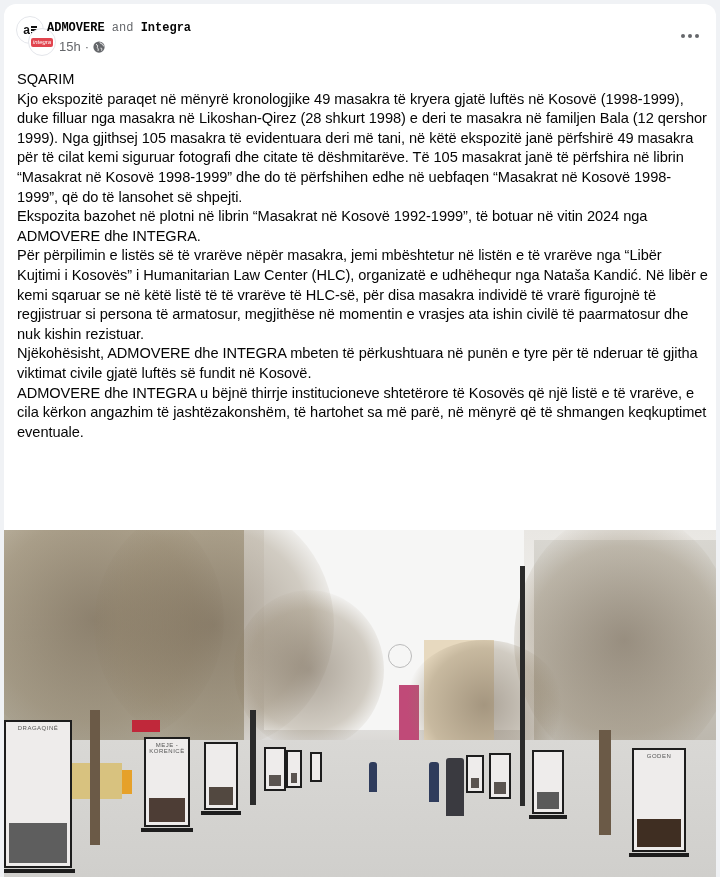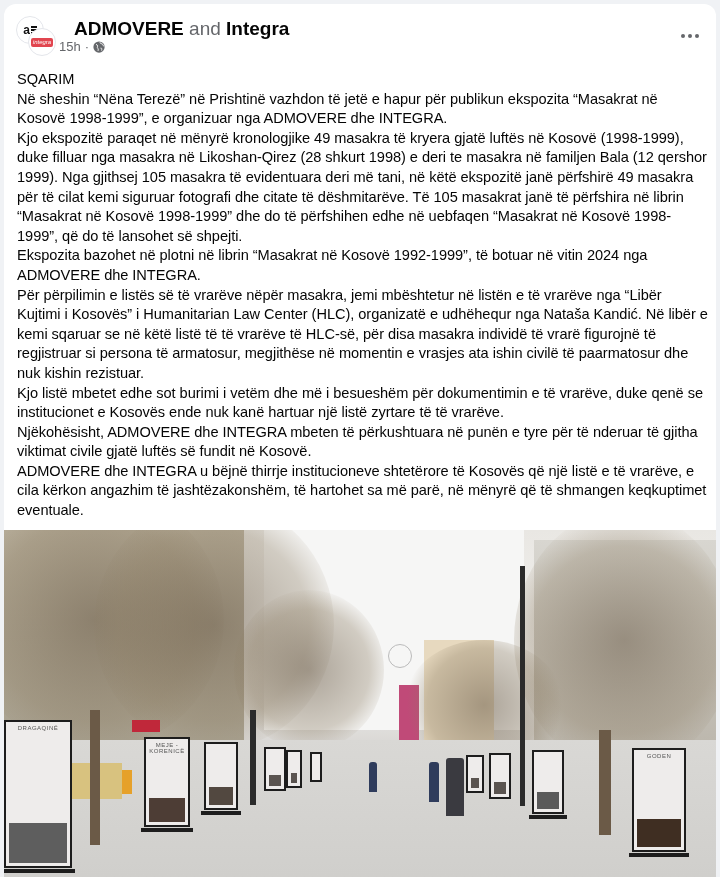--- a/index.html
+++ b/index.html
@@ -18,21 +18,21 @@
   }
   .avatar-a .bars { display: inline-block; width: 6px; margin-left: 1px; vertical-align: top; }
   .avatar-a .bars i { display: block; height: 2px; background: #111; margin-bottom: 1px; }
   .avatar-i {
     position: absolute; left: 12px; top: 12px; width: 28px; height: 28px; border-radius: 50%;
     background: #fff; border: 1px solid #e4e6eb; display: flex; align-items: center; justify-content: center;
   }
   .avatar-i span {
     background: #e1454f; color: #fff; font-size: 6px; font-style: italic; padding: 1px 2px; border-radius: 2px; line-height: 7px;
   }
-  .author { position: absolute; left: 70px; top: 15px; font-size: 19px; line-height: 19px; }
+  .author { position: absolute; left: 43px; top: 15px; font-size: 12px; line-height: 19px; font-family: Liberation Mono, monospace; }
   .author b { font-weight: bold; color: #050505; }
   .author .and { color: #65676b; font-weight: normal; }
   .meta { position: absolute; left: 55px; top: 35px; font-size: 13px; color: #65676b; display: flex; align-items: center; gap: 4px; }
   .globe { width: 12px; height: 12px; display: inline-block; }
   .more {
     position: absolute; right: 14px; top: 24px; width: 24px; height: 16px; display: flex; align-items: center; justify-content: center; gap: 3px; cursor: pointer;
   }
   .more i { width: 4px; height: 4px; border-radius: 50%; background: #65676b; display: block; }
   .text {
     position: absolute; left: 13px; top: 66px; width: 692px;
@@ -97,25 +97,23 @@
 
     <div class="more">
       <i></i>
       <i></i>
       <i></i>
     </div>
   </div>
 
   <div class="text">
     <p>SQARIM</p>
-    <p>Në sheshin “Nëna Terezë” në Prishtinë vazhdon të jetë e hapur për publikun ekspozita “Masakrat në Kosovë 1998-1999”, e organizuar nga ADMOVERE dhe INTEGRA.</p>
     <p>Kjo ekspozitë paraqet në mënyrë kronologjike 49 masakra të kryera gjatë luftës në Kosovë (1998-1999), duke filluar nga masakra në Likoshan-Qirez (28 shkurt 1998) e deri te masakra në familjen Bala (12 qershor 1999). Nga gjithsej 105 masakra të evidentuara deri më tani, në këtë ekspozitë janë përfshirë 49 masakra për të cilat kemi siguruar fotografi dhe citate të dëshmitarëve. Të 105 masakrat janë të përfshira në librin “Masakrat në Kosovë 1998-1999” dhe do të përfshihen edhe në uebfaqen “Masakrat në Kosovë 1998-1999”, që do të lansohet së shpejti.</p>
     <p>Ekspozita bazohet në plotni në librin “Masakrat në Kosovë 1992-1999”, të botuar në vitin 2024 nga ADMOVERE dhe INTEGRA.</p>
     <p>Për përpilimin e listës së të vrarëve nëpër masakra, jemi mbështetur në listën e të vrarëve nga “Libër Kujtimi i Kosovës” i Humanitarian Law Center (HLC), organizatë e udhëhequr nga Nataša Kandić. Në libër e kemi sqaruar se në këtë listë të të vrarëve të HLC-së, për disa masakra individë të vrarë figurojnë të regjistruar si persona të armatosur, megjithëse në momentin e vrasjes ata ishin civilë të paarmatosur dhe nuk kishin rezistuar.</p>
-    <p>Kjo listë mbetet edhe sot burimi i vetëm dhe më i besueshëm për dokumentimin e të vrarëve, duke qenë se institucionet e Kosovës ende nuk kanë hartuar një listë zyrtare të të vrarëve.</p>
     <p>Njëkohësisht, ADMOVERE dhe INTEGRA mbeten të përkushtuara në punën e tyre për të nderuar të gjitha viktimat civile gjatë luftës së fundit në Kosovë.</p>
     <p>ADMOVERE dhe INTEGRA u bëjnë thirrje institucioneve shtetërore të Kosovës që një listë e të vrarëve, e cila kërkon angazhim të jashtëzakonshëm, të hartohet sa më parë, në mënyrë që të shmangen keqkuptimet eventuale.</p>
   </div>
 
   <div class="photo" aria-label="Exhibition panels along a pedestrian square lined with trees">
     <div class="sky"></div>
     <div class="bldg-left"></div>
     <div class="bldg-right"></div>
     <div class="pinkbldg" style="left:395px;top:155px;width:20px;height:60px;"></div>
     <div style="position:absolute;left:420px;top:110px;width:70px;height:100px;background:#e7d9bf;"></div>

